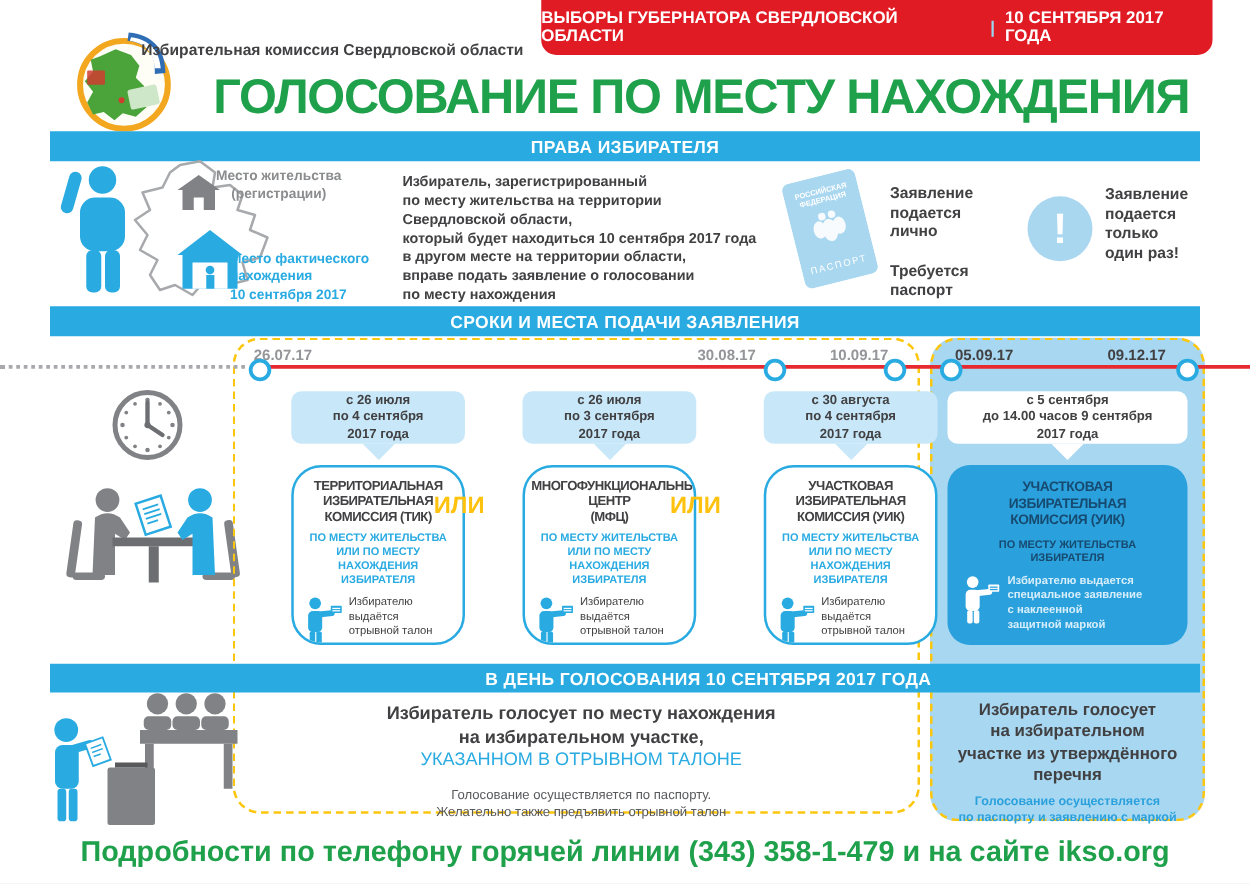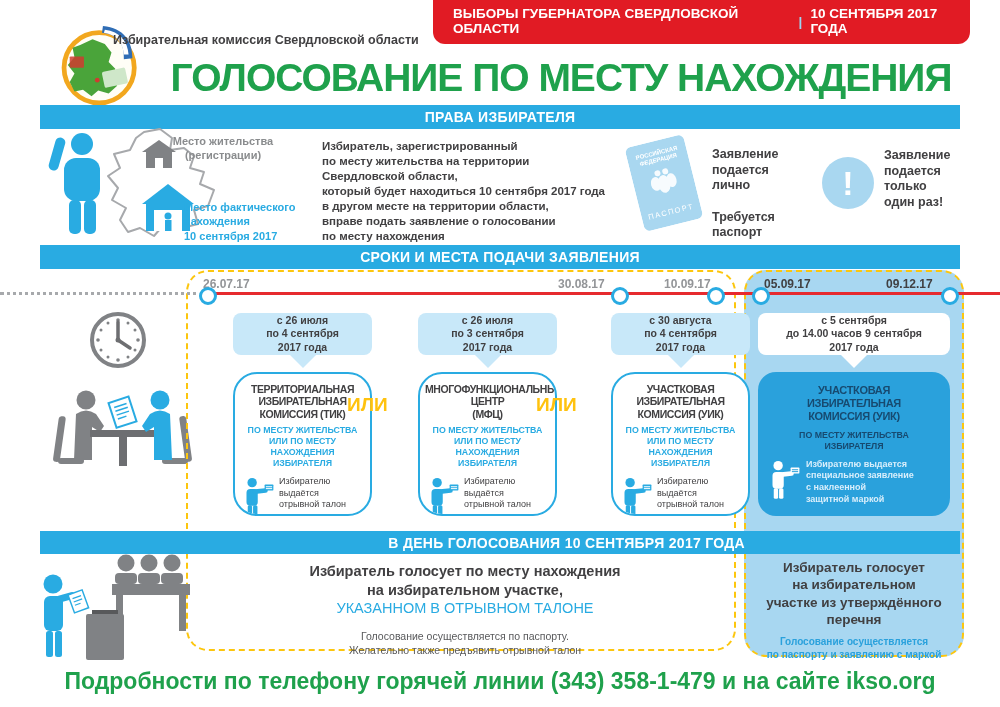--- a/index.html
+++ b/index.html
@@ -3,21 +3,21 @@
 <meta charset="utf-8">
 <style>
   html,body{margin:0;padding:0;background:#e9e9e9;}
   .poster{position:relative;width:1000px;height:707px;background:#fff;overflow:hidden;
           font-family:"Liberation Sans",sans-serif;margin:0 auto;}
   .pre{white-space:pre-line;}
 
   
   .red-banner{position:absolute;left:433px;top:0;width:537px;height:44px;background:#e11b24;
               border-radius:0 0 12px 12px;display:flex;align-items:center;justify-content:center;
-              gap:8px;color:#fff;font-weight:bold;font-size:13.5px;padding-bottom:2px;box-sizing:border-box;padding-left:20px;}
+              gap:8px;color:#fff;font-weight:bold;font-size:13.5px;padding-bottom:2px;box-sizing:border-box;}
   .red-banner .sep{color:#9bd6f2;font-weight:bold;}
   .logo{position:absolute;left:46px;top:20px;}
   .org-name{position:absolute;left:113px;top:33px;font-size:12.5px;font-weight:600;color:#414042;}
   .page-title{position:absolute;left:155px;top:56px;width:812px;text-align:center;
               font-size:39px;font-weight:bold;color:#1fa14c;letter-spacing:-1px;white-space:nowrap;}
 
   
   .bar{position:absolute;left:40px;width:920px;height:24px;background:#29abe2;color:#fff;
        display:flex;align-items:center;justify-content:center;font-weight:bold;font-size:14px;letter-spacing:.3px;}
   .bar1{top:105px;}

